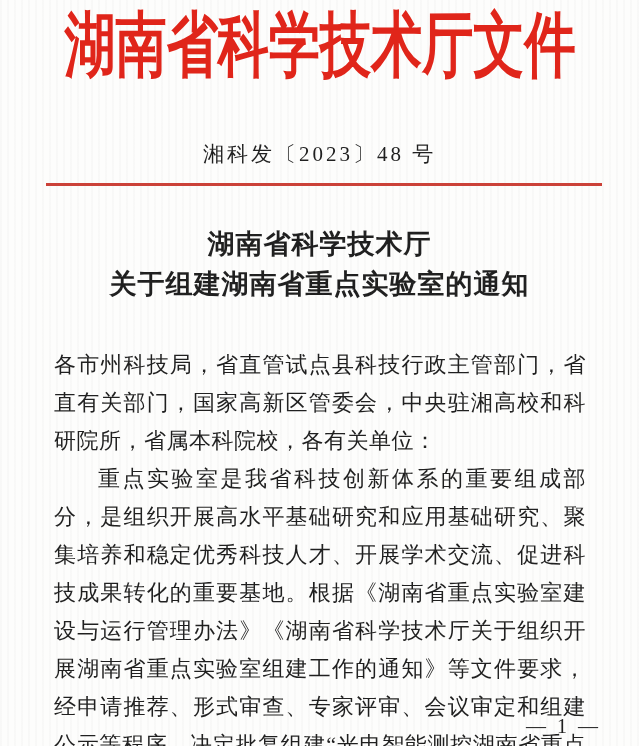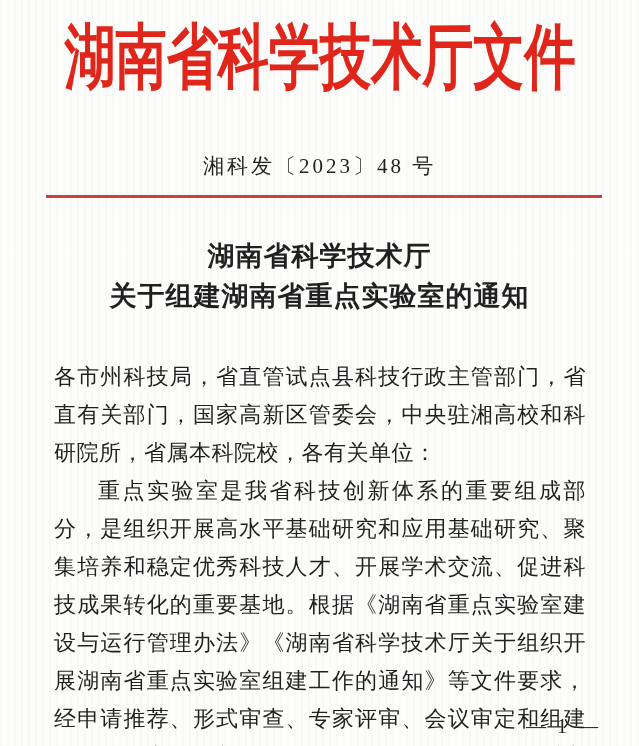--- a/index.html
+++ b/index.html
@@ -25,21 +25,21 @@
     background: repeating-linear-gradient(
       90deg,
       rgba(120,120,120,0.035) 0px, rgba(120,120,120,0.035) 2px,
       rgba(0,0,0,0) 2px, rgba(0,0,0,0) 7px
     );
     pointer-events: none;
   }
   .letterhead {
     display: flex;
     justify-content: center;
-    padding-top: 12px;
+    padding-top: 0;
     height: 90px;
     align-items: center;
   }
   .letterhead-text {
     display: inline-block;
     white-space: nowrap;
     font-size: 71px;
     line-height: 1.1;
     font-weight: bold;
     color: var(--letterhead-red, #e0251a);

